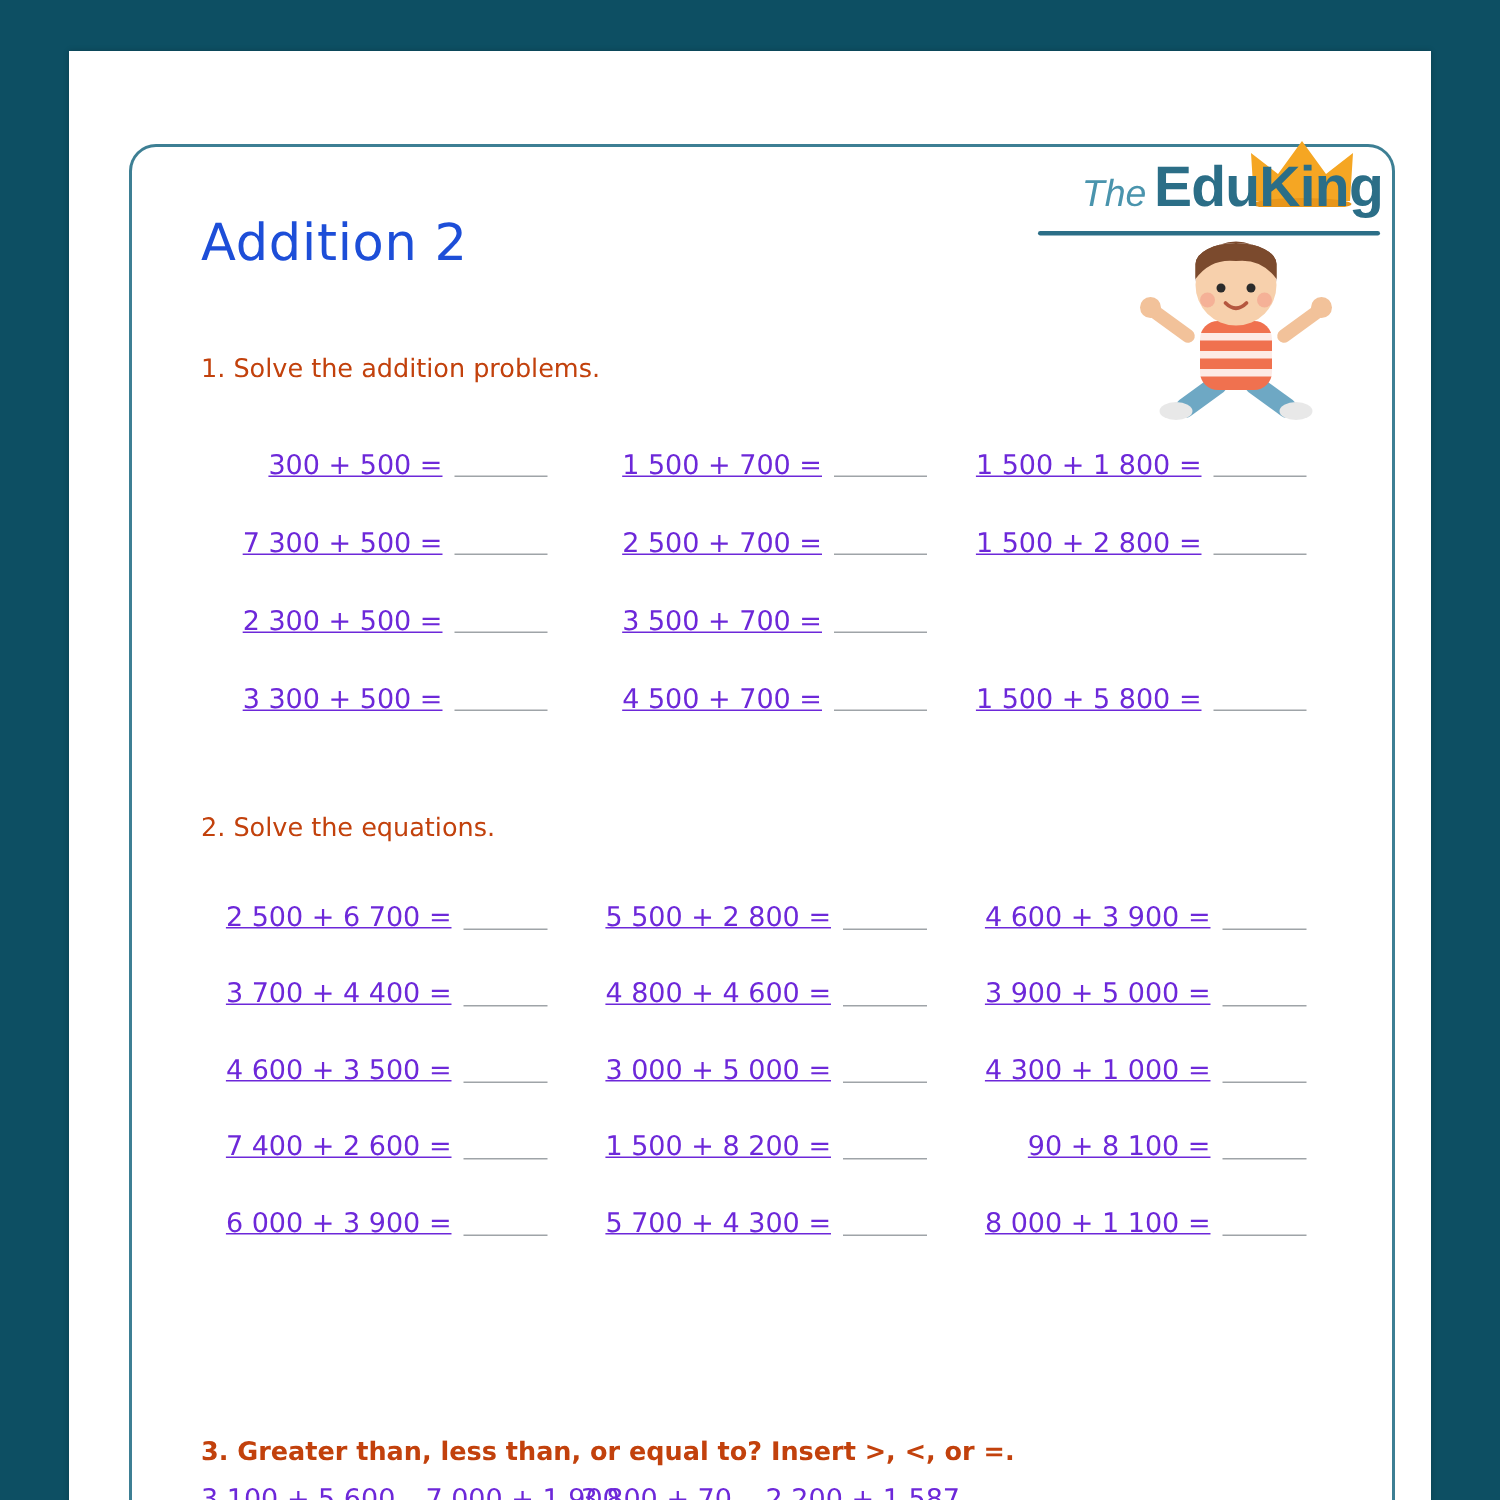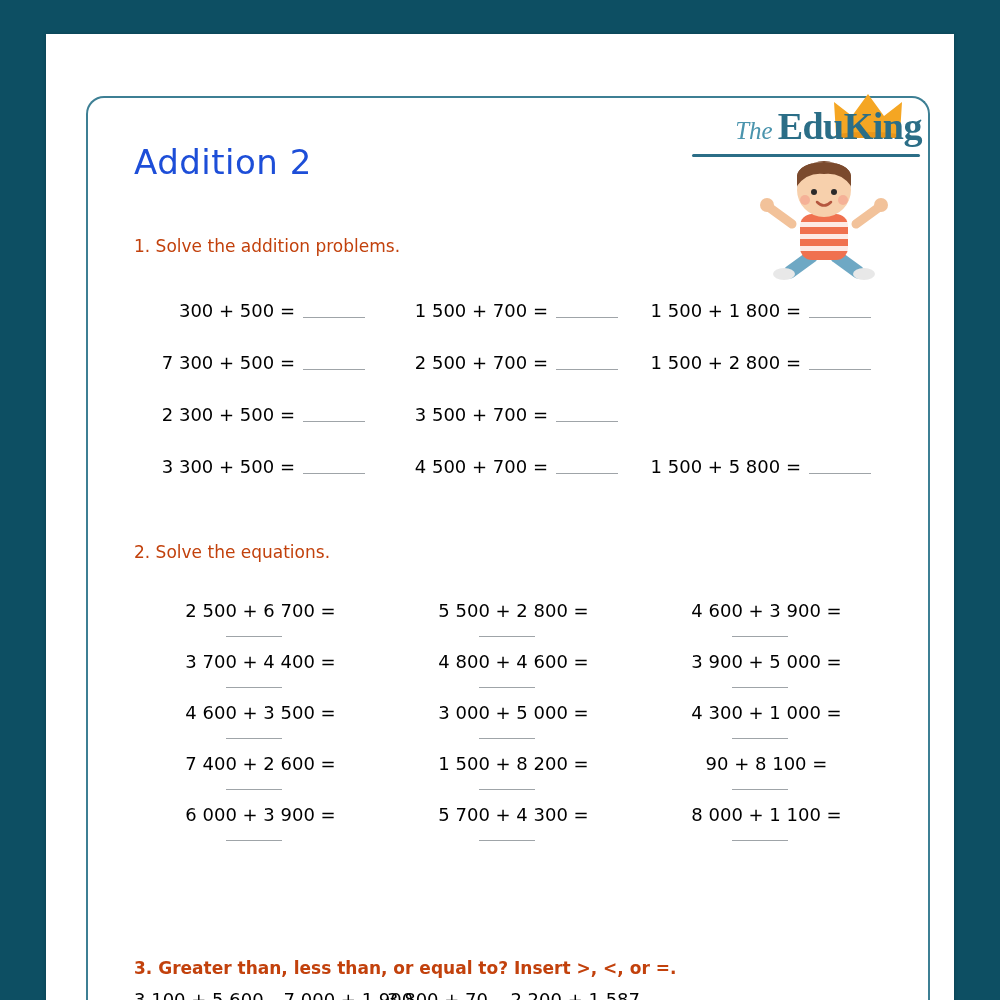--- a/index.html
+++ b/index.html
@@ -44,21 +44,21 @@
     position: absolute;
     right: 32px;
     top: 48px;
     width: 260px;
     height: 210px;
   }
   #logo .brand {
     position: absolute;
     right: 0;
     top: 22px;
-    font-family: Liberation Serif, serif;
+    font-family: Liberation Sans, sans-serif;
     white-space: nowrap;
   }
   #logo .brand .the {
     font-style: italic;
     font-size: 25px;
     color: #4a94ad;
     margin-right: 5px;
   }
   #logo .brand .edu {
     font-size: 38px;
@@ -120,25 +120,26 @@
   }
   #grid1 .row { height: 52px; }
   #grid2 .row { height: 51px; }
   #grid3 .row { height: 51px; }
 
   .cell {
     display: flex;
     align-items: center;
     justify-content: flex-end;
     font-size: 18px;
-    color: #000000;
+    color: #6d28d9;
     white-space: nowrap;
+    text-decoration: underline;
   }
   #grid1 .cell { width: 253px; }
-  #grid2 .cell { width: 253px; flex-direction: column; }
+  #grid2 .cell { width: 253px; }
   #grid3 .cell { width: 253px; }
 
   .cell .expr { }
 
   .blank {
     display: inline-block;
     width: 62px;
     border-bottom: 1.4px solid #9fa4a8;
     height: 15px;
     margin-left: 8px;

